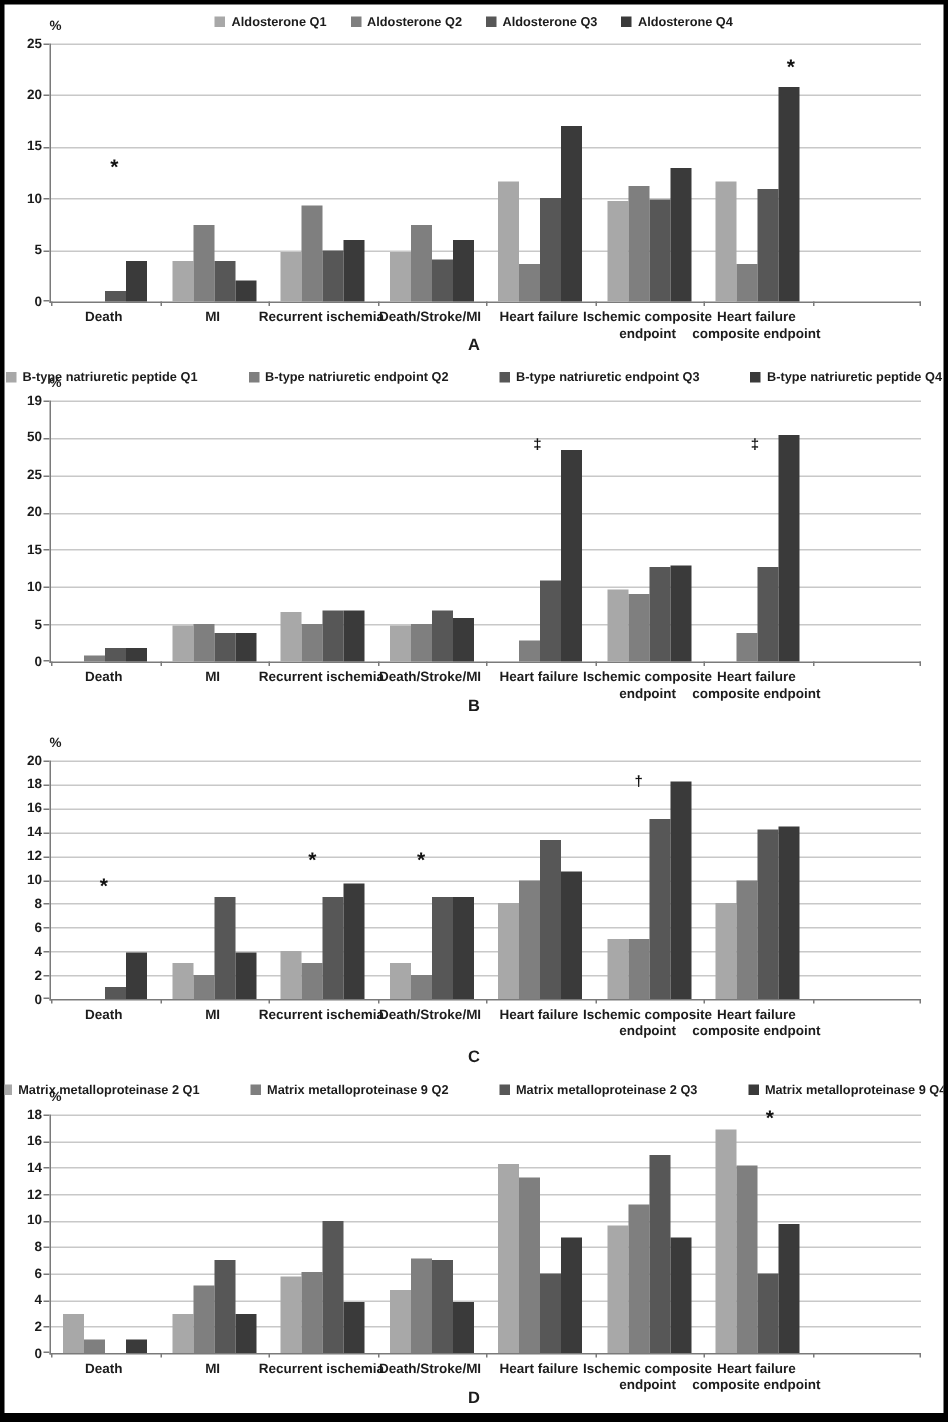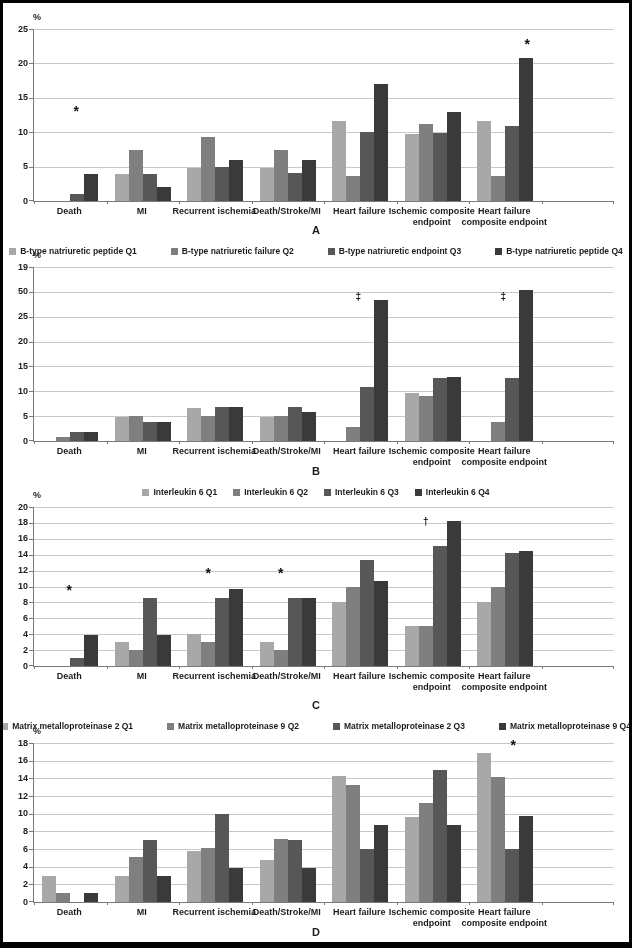--- a/index.html
+++ b/index.html
@@ -54,20 +54,38 @@
     line-height:10px;width:10px;text-align:center;
   }
   .ann-star{font-size:14px;line-height:9px;transform:translateY(3px);}
 </style>
 </head>
 <body>
 
 <div id="figure">
   <section class="panel panel-a" style="height: 237px;">
     <div class="pct" style="top: 9px;">%</div>
+    <div class="legend">
+        <div class="legend-item">
+          <span class="swatch" style="background: rgb(168, 168, 168);"></span>
+          <span>Aldosterone Q1</span>
+        </div>
+        <div class="legend-item">
+          <span class="swatch" style="background: rgb(127, 127, 127);"></span>
+          <span>Aldosterone Q2</span>
+        </div>
+        <div class="legend-item">
+          <span class="swatch" style="background: rgb(87, 87, 87);"></span>
+          <span>Aldosterone Q3</span>
+        </div>
+        <div class="legend-item">
+          <span class="swatch" style="background: rgb(58, 58, 58);"></span>
+          <span>Aldosterone Q4</span>
+        </div>
+      </div>
     <div class="plot" style="top: 26px; height: 172px;">
         <div class="ytick-mark" style="bottom: 0px;"></div>
         <div class="gridline" style="bottom: 33.4px;"></div>
         <div class="ytick-mark" style="bottom: 33.4px;"></div>
         <div class="gridline" style="bottom: 67.8px;"></div>
         <div class="ytick-mark" style="bottom: 67.8px;"></div>
         <div class="gridline" style="bottom: 102.2px;"></div>
         <div class="ytick-mark" style="bottom: 102.2px;"></div>
         <div class="gridline" style="bottom: 136.6px;"></div>
         <div class="ytick-mark" style="bottom: 136.6px;"></div>
@@ -144,21 +162,21 @@
     </section>
   <section class="panel panel-b" style="height: 241px;">
     <div class="pct" style="top: 10px;">%</div>
     <div class="legend">
         <div class="legend-item">
           <span class="swatch" style="background: rgb(168, 168, 168);"></span>
           <span>B-type natriuretic peptide Q1</span>
         </div>
         <div class="legend-item">
           <span class="swatch" style="background: rgb(127, 127, 127);"></span>
-          <span>B-type natriuretic failure Q2</span>
+          <span>B-type natriuretic endpoint Q2</span>
         </div>
         <div class="legend-item">
           <span class="swatch" style="background: rgb(87, 87, 87);"></span>
           <span>B-type natriuretic endpoint Q3</span>
         </div>
         <div class="legend-item">
           <span class="swatch" style="background: rgb(58, 58, 58);"></span>
           <span>B-type natriuretic peptide Q4</span>
         </div>
       </div>
@@ -243,38 +261,20 @@
       </div>
       <div class="xlabel" style="left: 455.25px; top: 206px;">
         <div>Heart failure</div>
         <div>composite endpoint</div>
       </div>
       <div class="ann" style="left: 350.25px; top: 51.7943px;">‡</div>
       <div class="ann" style="left: 495.25px; top: 51.7943px;">‡</div>
     </section>
   <section class="panel panel-c" style="height: 234px;">
     <div class="pct" style="top: 9px;">%</div>
-    <div class="legend">
-        <div class="legend-item">
-          <span class="swatch" style="background: rgb(168, 168, 168);"></span>
-          <span>Interleukin 6 Q1</span>
-        </div>
-        <div class="legend-item">
-          <span class="swatch" style="background: rgb(127, 127, 127);"></span>
-          <span>Interleukin 6 Q2</span>
-        </div>
-        <div class="legend-item">
-          <span class="swatch" style="background: rgb(87, 87, 87);"></span>
-          <span>Interleukin 6 Q3</span>
-        </div>
-        <div class="legend-item">
-          <span class="swatch" style="background: rgb(58, 58, 58);"></span>
-          <span>Interleukin 6 Q4</span>
-        </div>
-      </div>
     <div class="plot" style="top: 26px; height: 159px;">
         <div class="ytick-mark" style="bottom: 0px;"></div>
         <div class="gridline" style="bottom: 14.9px;"></div>
         <div class="ytick-mark" style="bottom: 14.9px;"></div>
         <div class="gridline" style="bottom: 30.8px;"></div>
         <div class="ytick-mark" style="bottom: 30.8px;"></div>
         <div class="gridline" style="bottom: 46.7px;"></div>
         <div class="ytick-mark" style="bottom: 46.7px;"></div>
         <div class="gridline" style="bottom: 62.6px;"></div>
         <div class="ytick-mark" style="bottom: 62.6px;"></div>

